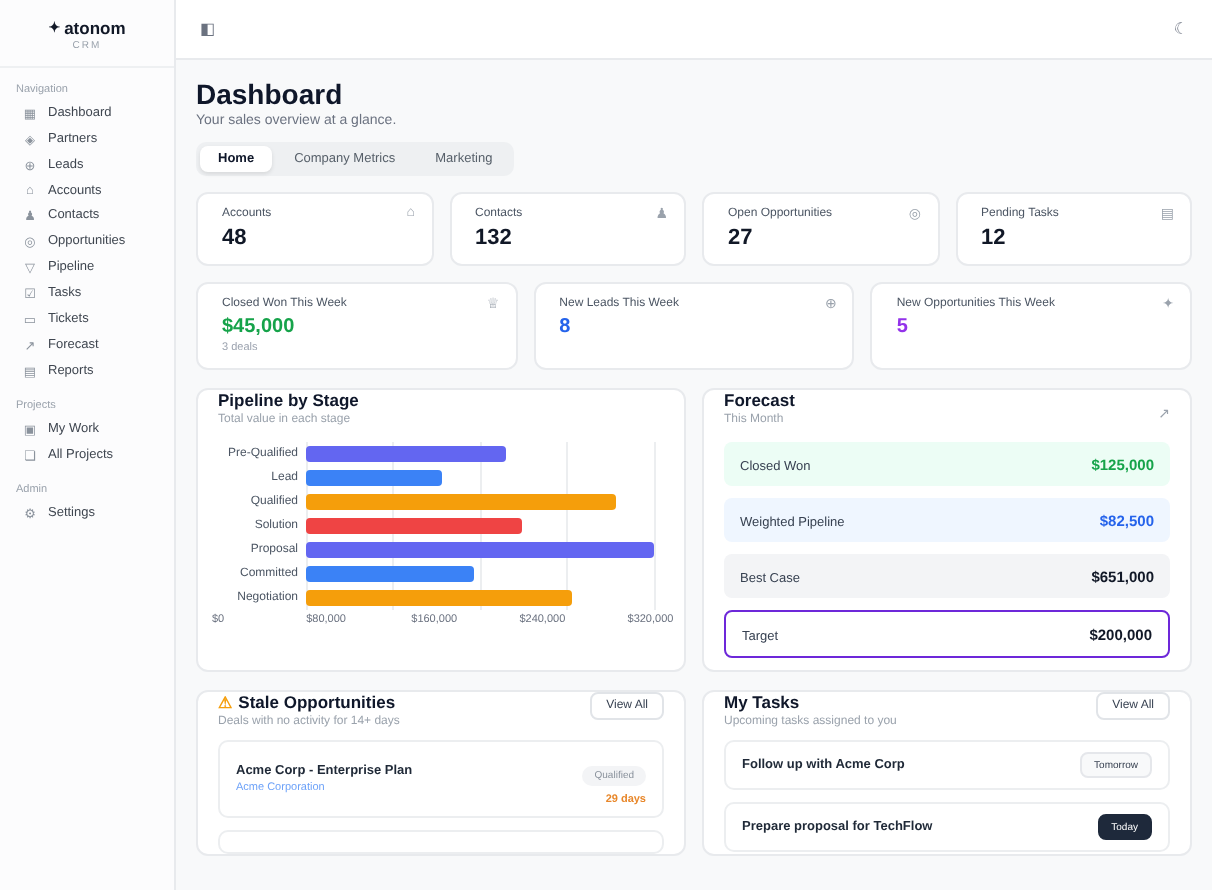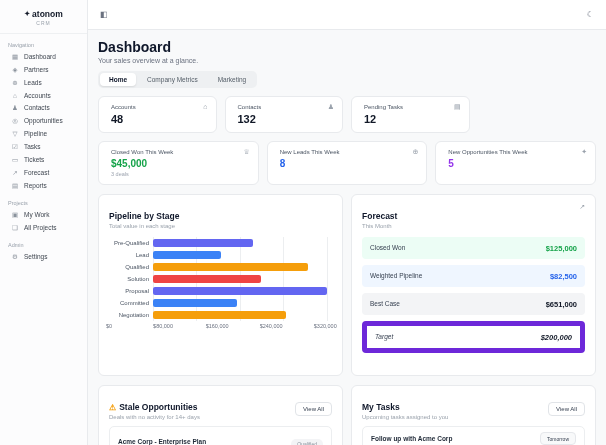--- a/index.html
+++ b/index.html
@@ -33,42 +33,42 @@
   .stat-row { display:grid; grid-template-columns:repeat(4,1fr); gap:8px; margin-top:8px; }
   .metric-row { display:grid; grid-template-columns:repeat(3,1fr); gap:8px; margin-top:8px; }
   .card { background:#fff; border:1px solid #e8eaed; border-radius:6px; padding:7px 12px; position:relative; }
   .card-label { font-size:6px; color:#4b5563; padding-right:12px; }
   .card-icon { position:absolute; top:6px; right:8px; font-size:7px; color:#9aa2ac; }
   .card-value { font-size:11px; font-weight:bold; margin-top:3px; }
   .metric-value { font-size:10px; font-weight:bold; margin-top:3px; }
   .card-sub { font-size:5.5px; color:#9ca3af; margin-top:2px; min-height:6px; }
 
   .panel-row { display:grid; grid-template-columns:1fr 1fr; gap:8px; margin-top:9px; align-items:stretch; }
-  .panel { background:#fff; border:1px solid #e8eaed; border-radius:6px; padding:16px 10px; position:relative; }
+  .panel { background:#fff; border:1px solid #e8eaed; border-radius:6px; padding:0 10px; position:relative; }
   .panel-title { font-size:8.5px; font-weight:bold; color:#0f172a; display:flex; align-items:center; gap:3px; }
   .panel-sub { font-size:6px; color:#9aa2ac; margin-top:2px; }
   .panel-icon { position:absolute; top:8px; right:10px; font-size:7px; color:#9aa2ac; }
   .warn { color:#f59e0b; font-size:8px; }
 
   
   .chart { margin-top:8px; }
   .chart-body { display:flex; }
   .c-labels { width:44px; min-width:44px; }
   .c-labels div { height:12px; display:flex; align-items:center; justify-content:flex-end; padding-right:4px; font-size:6px; color:#4b5563; }
   .c-plot { flex:1; position:relative; }
   .gridline { position:absolute; top:0; bottom:0; width:1px; background:#eceef0; }
   .c-row { height:12px; display:flex; align-items:center; position:relative; }
   .c-bar { height:8.5px; border-radius:2px; }
   .c-axis { position:relative; height:8px; margin-top:2px; }
   .c-axis span { position:absolute; transform:translateX(-50%); font-size:5.5px; color:#6b7280; white-space:nowrap; }
 
   
   .f-rows { margin-top:8px; }
-  .f-row { display:flex; justify-content:space-between; align-items:flex-start; border-radius:4px; padding:6.5px 8px; margin-bottom:6px;gap:11px; }
-  .f-row.bordered { border:5px solid #6d28d9;font-style:italic; }
+  .f-row { display:flex; justify-content:space-between; align-items:flex-end; border-radius:4px; padding:6.5px 8px; margin-bottom:6px;gap:11px; }
+  .f-row.bordered { border:1px solid #6d28d9; }
   .f-label { font-size:6.5px; color:#374151; }
   .f-value { font-size:7.5px; font-weight:bold; }
 
   
   .panel-head { display:flex; justify-content:space-between; align-items:flex-start; }
   .view-all { font-size:6px; color:#374151; background:#fff; border:1px solid #e1e4e8; border-radius:4px; padding:3px 7px; cursor:pointer; }
   .list-item { border:1px solid #eceef0; border-radius:5px; padding:5px 8px; margin-top:6px; display:flex; justify-content:space-between; align-items:center; cursor:pointer; }
   .li-name { font-size:6.5px; color:#1f2937; font-weight:bold; }
   .li-company { font-size:5.5px; color:#3b82f6; margin-top:2px; opacity:.75; }
   .li-right { text-align:right; }
@@ -183,20 +183,25 @@
     <div class="stat-row">
         <div class="card">
         <div class="card-label">Accounts</div>
         <span class="card-icon">⌂</span>
         <div class="card-value">48</div>
       </div>
         <div class="card">
         <div class="card-label">Contacts</div>
         <span class="card-icon">♟</span>
         <div class="card-value">132</div>
+      </div>
+        <div class="card">
+        <div class="card-label">Open Opportunities</div>
+        <span class="card-icon">◎</span>
+        <div class="card-value">27</div>
       </div>
         <div class="card">
         <div class="card-label">Pending Tasks</div>
         <span class="card-icon">▤</span>
         <div class="card-value">12</div>
       </div>
       </div>
 
     <div class="metric-row">
         <div class="card">

